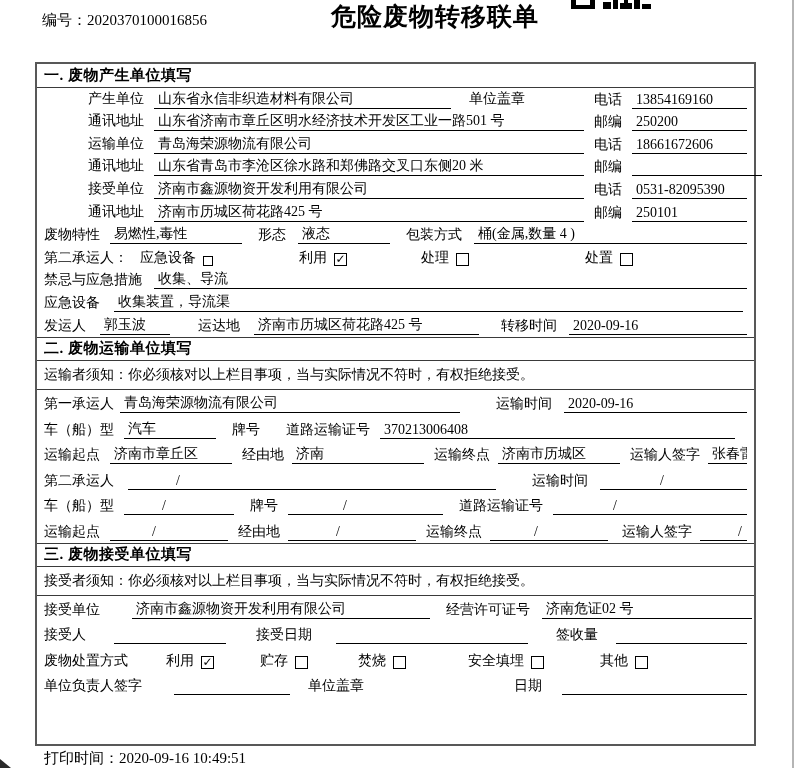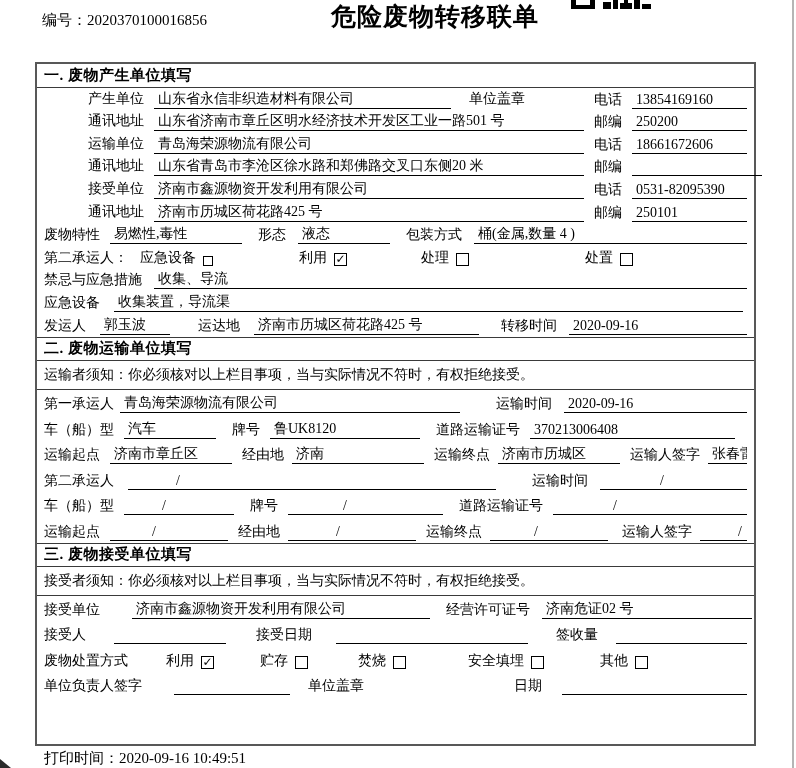--- a/index.html
+++ b/index.html
@@ -187,21 +187,20 @@
     <span class="lbl" style="margin-right:6px">第一承运人</span>
     <span class="u" style="width:340px">青岛海荣源物流有限公司</span>
     <span class="lbl" style="margin-left:36px;margin-right:12px">运输时间</span>
     <span class="u fx">2020-09-16</span>
   </div>
 
   <div class="r h2">
     <span class="lbl" style="margin-right:10px">车（船）型</span>
     <span class="u" style="width:92px">汽车</span>
     <span class="lbl" style="margin-left:16px;margin-right:10px">牌号</span>
-    <span class="u" style="width:150px">鲁UK8120</span>
     <span class="lbl" style="margin-left:16px;margin-right:10px">道路运输证号</span>
     <span class="u fx" style="margin-right:12px">370213006408</span>
   </div>
 
   <div class="r h2">
     <span class="lbl" style="margin-right:10px">运输起点</span>
     <span class="u" style="width:122px">济南市章丘区</span>
     <span class="lbl" style="margin-left:10px;margin-right:8px">经由地</span>
     <span class="u" style="width:132px">济南</span>
     <span class="lbl" style="margin-left:10px;margin-right:8px">运输终点</span>

